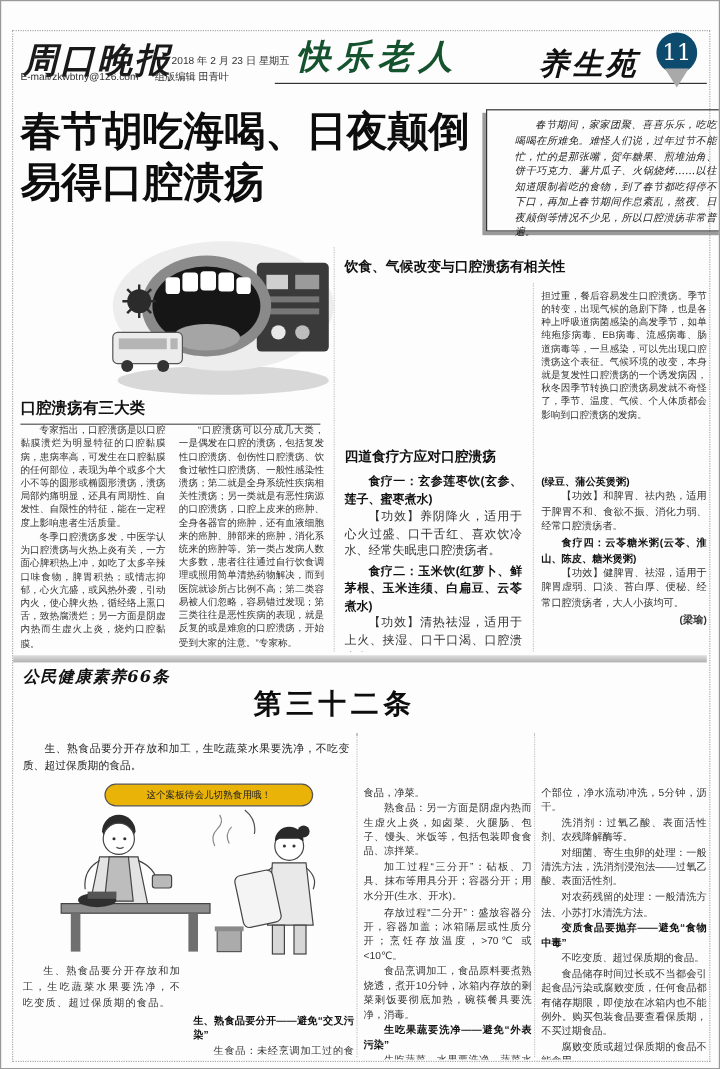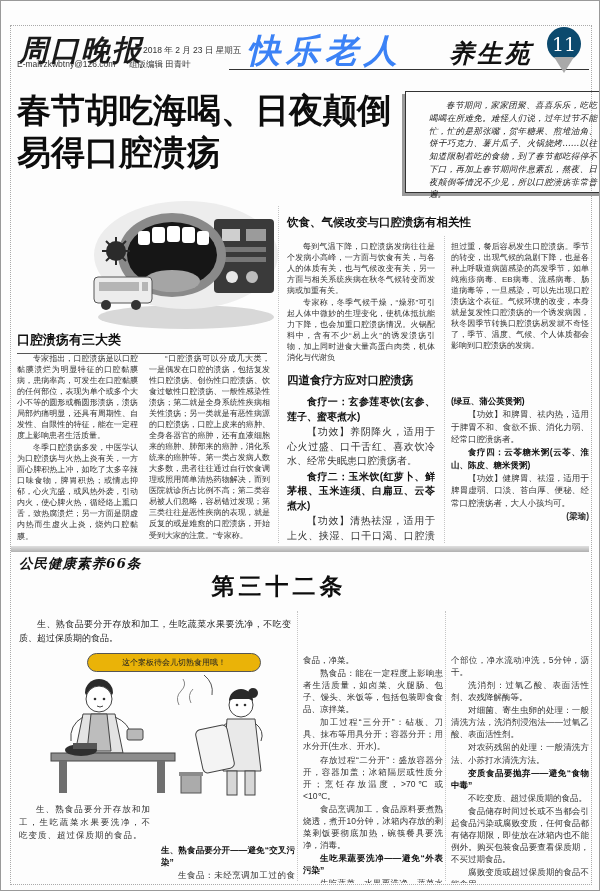--- a/index.html
+++ b/index.html
@@ -8,21 +8,21 @@
         border:1px solid #999;box-sizing:border-box;}
   .page-border{position:absolute;left:9px;top:24px;width:580px;height:858px;
         border:1px dotted #aaa;pointer-events:none;}
   .abs{position:absolute;}
   .callig{font-family:"DejaVu Serif","Liberation Serif",serif;font-weight:bold;font-style:italic;}
   
   .paper-logo{left:18px;top:30px;font-size:29px;letter-spacing:2px;color:#1a1a1a;}
   .paper-date{left:142px;top:44px;font-size:8.5px;color:#333;}
   .paper-mail{left:16px;top:58px;font-size:8.5px;color:#333;}
   .paper-editor{left:128px;top:58px;font-size:8.5px;color:#333;}
-  .masthead{left:246px;top:28px;font-size:33px;letter-spacing:6px;color:#3b82f6;}
+  .masthead{left:246px;top:28px;font-size:28px;letter-spacing:6px;color:#14532d;}
   .section-name{left:448px;top:36px;font-size:25px;letter-spacing:3px;color:#111;}
   .header-rule{left:228px;top:68px;width:360px;border-top:1.5px solid #333;height:0;}
   .pin{left:546px;top:26px;width:34px;height:34px;border-radius:50%;background:#0c4a6e;
        color:#fff;font-size:19px;text-align:center;line-height:34px;font-family:"DejaVu Serif",serif;}
   .pin::after{content:"";position:absolute;left:7px;top:30px;border-left:10px solid transparent;
        border-right:10px solid transparent;border-top:16px solid #a9a9a9;}
   
   .headline{left:16px;top:88px;width:390px;font-size:34px;line-height:42px;font-weight:900;
        color:#0d0d0d;letter-spacing:0px;font-family:"Liberation Sans",sans-serif;}
   
@@ -34,21 +34,21 @@
   
   .sec-head{font-weight:bold;color:#111;}
   .types-head{left:16px;top:330px;width:250px;font-size:13px;padding-bottom:4px;
        border-bottom:1px solid #555;}
   .rel-head{left:286px;top:214px;width:300px;font-size:11.5px;}
   .therapy-head{left:286px;top:372px;width:300px;font-size:11.5px;}
   .col{font-size:8px;line-height:1.38;text-align:justify;color:#333;overflow:hidden;}
   .col p{margin:0 0 1px 0;text-indent:2em;}
   .col p.noindent{text-indent:0;}
   .col p.recipe{font-weight:bold;color:#111;}
-  .col p.effect{font-family:Liberation Serif, serif;}
+  .col p.effect{font-family:Liberation Mono, monospace;}
   .col p.sig{text-align:right;text-indent:0;font-weight:bold;}
   .types-col1{left:16px;top:352px;width:121px;height:192px;}
   .types-col2{left:148px;top:352px;width:121px;height:192px;}
   .rel-col1{left:286px;top:240px;width:148px;height:126px;font-size:8px;}
   .rel-col2{left:450px;top:240px;width:138px;height:126px;font-size:8px;}
   .th-col1{left:286px;top:394px;width:148px;height:148px;font-size:10px;line-height:1.45;}
   .th-col2{left:450px;top:394px;width:138px;height:148px;font-size:8.5px;line-height:1.45;}
   .vsep{border-left:1px dotted #c5c5c5;width:0;}
   
   .gray-divider{left:10px;top:545px;width:578px;height:6px;
@@ -143,24 +143,20 @@
     <p>冬季口腔溃疡多发，中医学认为口腔溃疡与火热上炎有关，一方面心脾积热上冲，如吃了太多辛辣口味食物，脾胃积热；或情志抑郁，心火亢盛，或风热外袭，引动内火，使心脾火热，循经络上熏口舌，致热腐溃烂；另一方面是阴虚内热而生虚火上炎，烧灼口腔黏膜。</p>
   </div>
   <div class="abs col types-col2">
     <p>“口腔溃疡可以分成几大类，一是偶发在口腔的溃疡，包括复发性口腔溃疡、创伤性口腔溃疡、饮食过敏性口腔溃疡、一般性感染性溃疡；第二就是全身系统性疾病相关性溃疡；另一类就是有恶性病源的口腔溃疡，口腔上皮来的癌肿、全身各器官的癌肿，还有血液细胞来的癌肿、肺部来的癌肿，消化系统来的癌肿等。第一类占发病人数大多数，患者往往通过自行饮食调理或照用简单清热药物解决，而到医院就诊所占比例不高；第二类容易被人们忽略，容易错过发现；第三类往往是恶性疾病的表现，就是反复的或是难愈的口腔溃疡，开始受到大家的注意。”专家称。</p>
   </div>
 
   <div class="abs vsep" style="left:277px;top:205px;height:337px;"></div>
   <div class="abs vsep" style="left:443px;top:235px;height:307px;"></div>
 
   <div class="abs sec-head rel-head">饮食、气候改变与口腔溃疡有相关性</div>
-  <div class="abs col rel-col1">
-    <p>每到气温下降，口腔溃疡发病往往是个发病小高峰，一方面与饮食有关，与各人的体质有关，也与气候改变有关，另一方面与相关系统疾病在秋冬气候转变而发病或加重有关。</p>
-    <p>专家称，冬季气候干燥，“燥邪”可引起人体中微妙的生理变化，使机体抵抗能力下降，也会加重口腔溃疡情况。火锅配料中，含有不少“易上火”的诱发溃疡引物，加上同时进食大量高蛋白肉类，机体消化与代谢负</p>
-  </div>
   <div class="abs col rel-col2">
     <p class="noindent">担过重，餐后容易发生口腔溃疡。季节的转变，出现气候的急剧下降，也是各种上呼吸道病菌感染的高发季节，如单纯疱疹病毒、EB病毒、流感病毒、肠道病毒等，一旦感染，可以先出现口腔溃疡这个表征。气候环境的改变，本身就是复发性口腔溃疡的一个诱发病因，秋冬因季节转换口腔溃疡易发就不奇怪了，季节、温度、气候、个人体质都会影响到口腔溃疡的发病。</p>
   </div>
 
   <div class="abs sec-head therapy-head">四道食疗方应对口腔溃疡</div>
   <div class="abs col th-col1">
     <p class="recipe">食疗一：玄参莲枣饮(玄参、莲子、蜜枣煮水)</p>
     <p class="effect">【功效】养阴降火，适用于心火过盛、口干舌红、喜欢饮冷水、经常失眠患口腔溃疡者。</p>
     <p class="recipe">食疗二：玉米饮(红萝卜、鲜茅根、玉米连须、白扁豆、云苓煮水)</p>
     <p class="effect">【功效】清热祛湿，适用于上火、挟湿、口干口渴、口腔溃疡者。</p>
@@ -234,21 +230,21 @@
   <div class="abs caption-b bcol">
     <p class="subhead noindent">生、熟食品要分开——避免“交叉污染”</p>
     <p>生食品：未经烹调加工过的食品原料，如鱼、肉、禽、蛋、菜等，包括冷冻</p>
   </div>
 
   <div class="abs vsep" style="left:296px;top:610px;height:270px;"></div>
   <div class="abs vsep" style="left:444px;top:610px;height:270px;"></div>
 
   <div class="abs bcol mid-col">
     <p class="noindent">食品，净菜。</p>
-    <p>熟食品：能在一定程度上影响患者生活质量，如卤菜、火腿肠、包子、馒头、米饭等，包括包装即食食品、凉拌菜。</p>
+    <p>熟食品：另一方面是阴虚内热而生虚火上炎，如卤菜、火腿肠、包子、馒头、米饭等，包括包装即食食品、凉拌菜。</p>
     <p>加工过程“三分开”：砧板、刀具、抹布等用具分开；容器分开；用水分开(生水、开水)。</p>
     <p>存放过程“二分开”：盛放容器分开，容器加盖；冰箱隔层或性质分开；烹饪存放温度，&gt;70℃ 或 &lt;10℃。</p>
     <p>食品烹调加工，食品原料要煮熟烧透，煮开10分钟，冰箱内存放的剩菜剩饭要彻底加热，碗筷餐具要洗净，消毒。</p>
     <p class="subhead">生吃果蔬要洗净——避免“外表污染”</p>
     <p>生吃蔬菜、水果要洗净，蔬菜水果表面，含有致病菌、寄生虫卵，农药残留。</p>
 
   </div>
 
   <div class="abs bcol right-col">
     <p class="noindent">个部位，净水流动冲洗，5分钟，沥干。</p>

